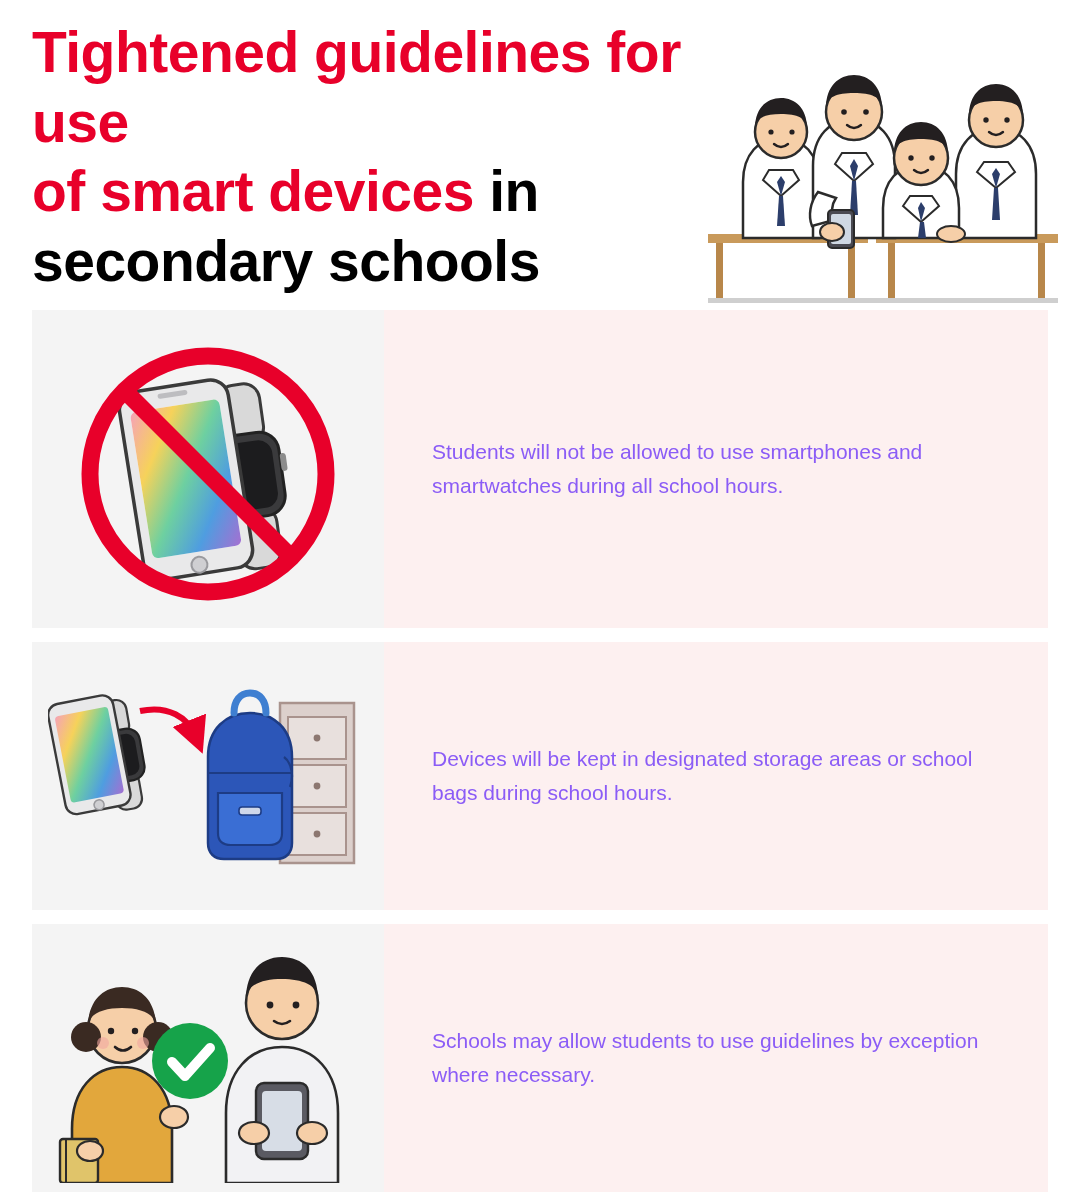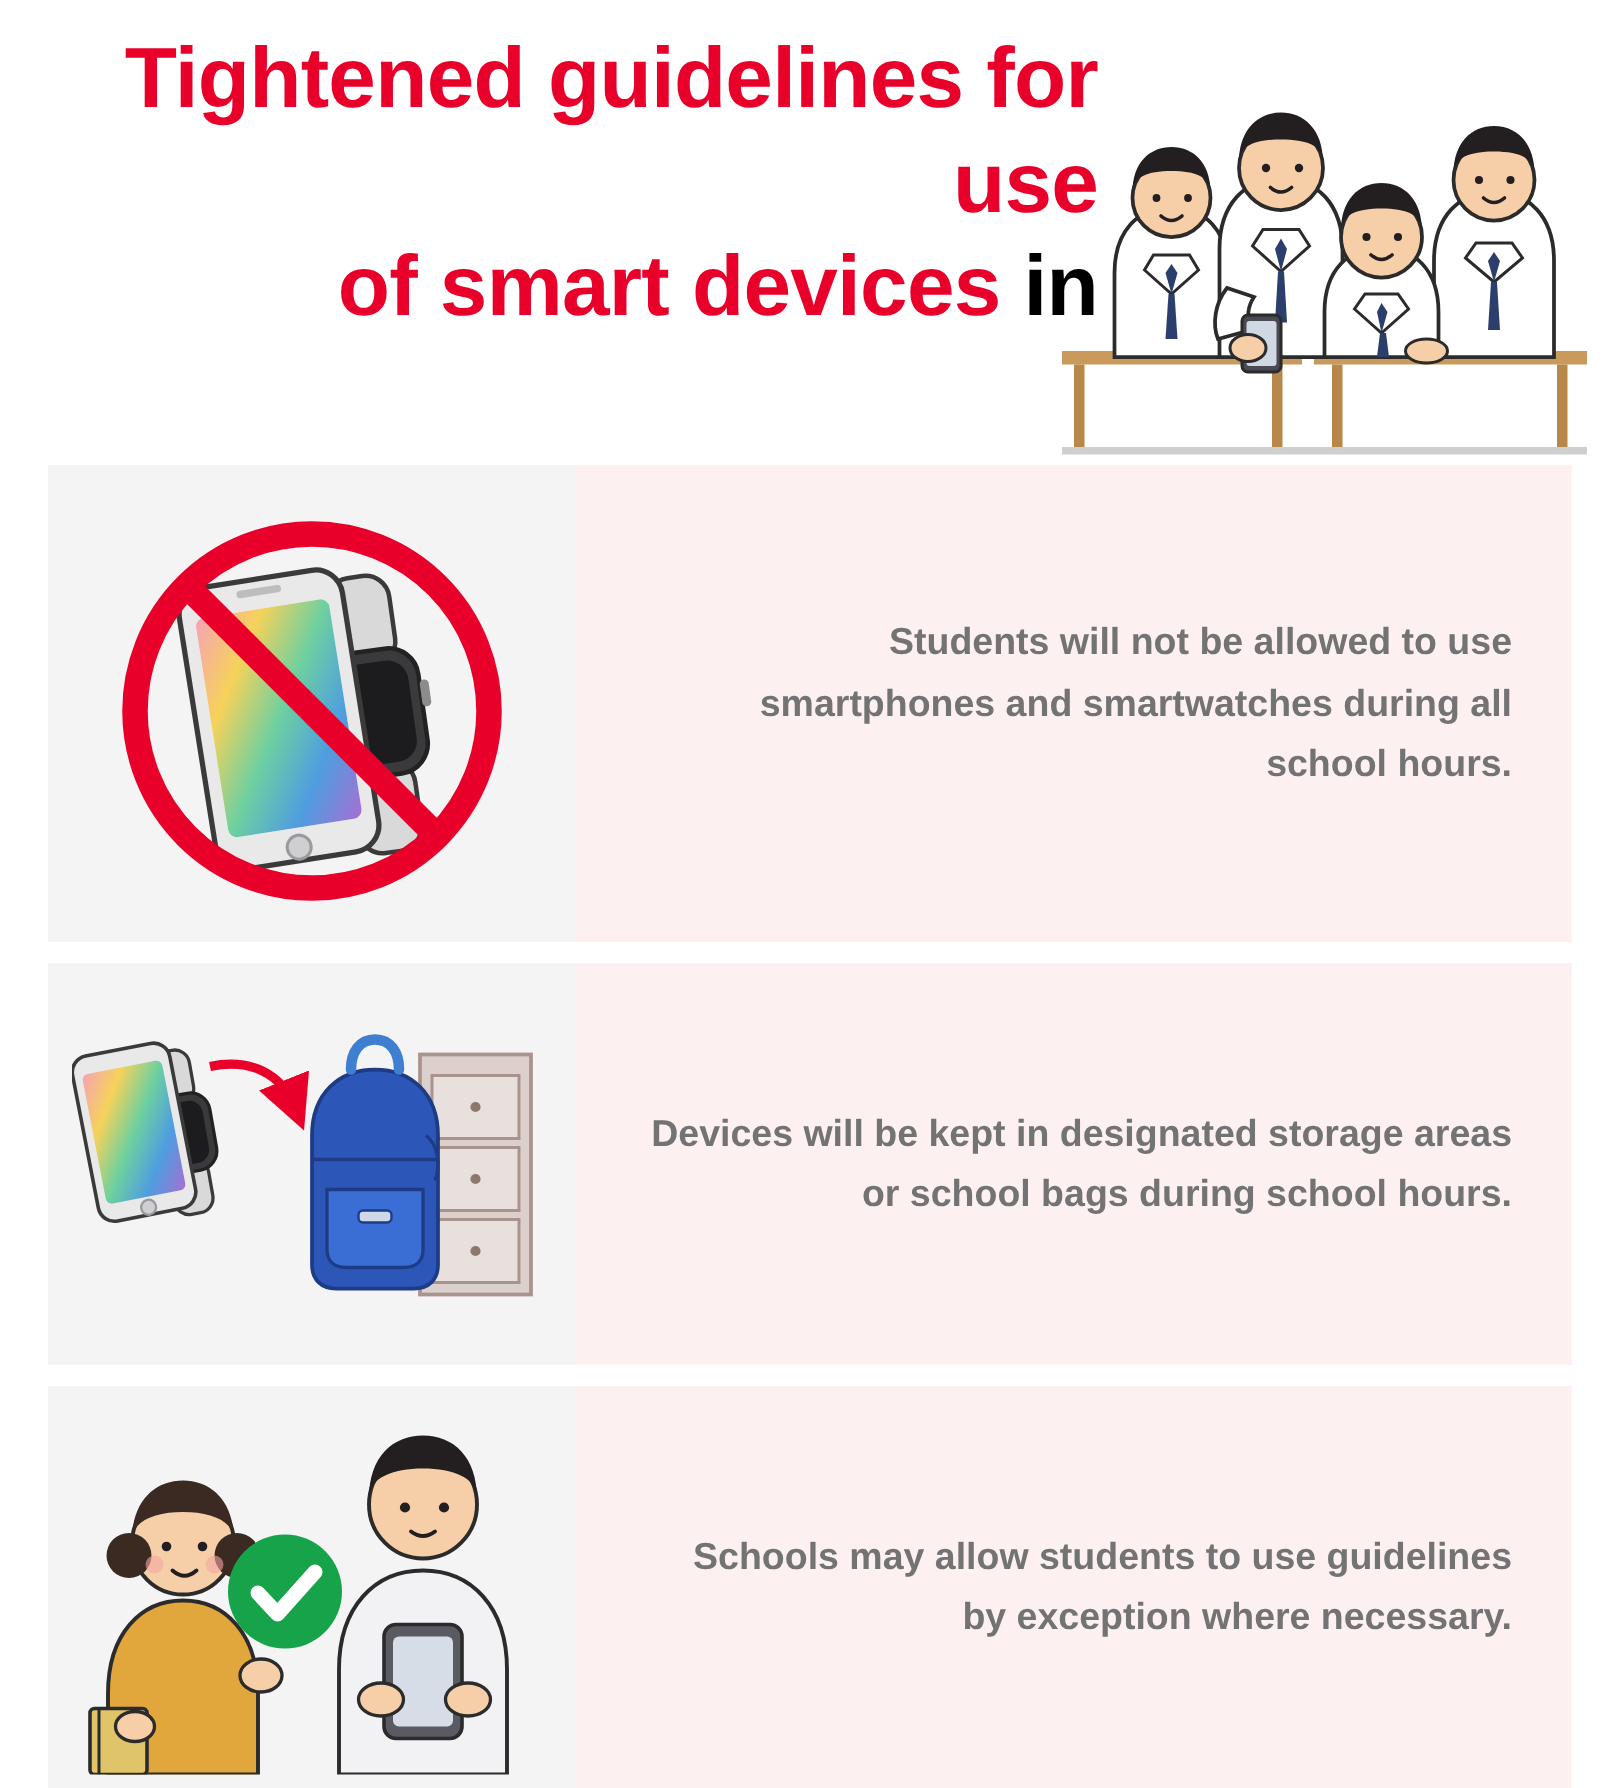--- a/index.html
+++ b/index.html
@@ -8,21 +8,20 @@
     width: 1080px; height: 1192px;
     background: #ffffff;
     font-family: "Liberation Sans", sans-serif;
   }
   .page {
     position: relative;
     width: 1080px;
     height: 1192px;
     overflow: hidden;
     background: #ffffff;
-    text-align: right;
   }
 
   
   .header {
     position: relative;
     padding: 18px 0 0 32px;
     height: 310px;
   }
   .title {
     font-size: 57px;
@@ -69,39 +68,40 @@
     display: flex;
     flex-direction: column;
     justify-content: center;
     padding: 24px 40px 24px 48px;
   }
   .row.r1 { min-height: 318px; }
   .row.r2 { min-height: 268px; }
   .row.r3 { min-height: 268px; }
 
   .ptext {
-    font-size: 25px;
+    font-size: 21px;
     line-height: 1.62;
-    font-weight: bold;
-    color: #737373;
+    font-weight: normal;
+    color: #8b5cf6;
     margin: 0;
   }
   .ptext + .ptext { margin-top: 30px; }
 
   svg { display: block; }
 </style>
 </head>
 <body>
 
 <div class="page">
 
   <div class="header">
     <h1 class="title">
       <span class="hl">Tightened guidelines for use</span><br>
       <span class="hl">of smart devices</span><span> in</span><br>
+      <span>secondary schools</span>
     </h1>
 
     <div class="students">
       <svg viewBox="0 0 350 248" width="350" height="248">
 
         <rect x="0" y="172" width="160" height="9" fill="#c99a5b"></rect>
         <rect x="168" y="172" width="182" height="9" fill="#c99a5b"></rect>
         <rect x="8" y="181" width="7" height="55" fill="#b8874a"></rect>
         <rect x="140" y="181" width="7" height="55" fill="#b8874a"></rect>
         <rect x="180" y="181" width="7" height="55" fill="#b8874a"></rect>

